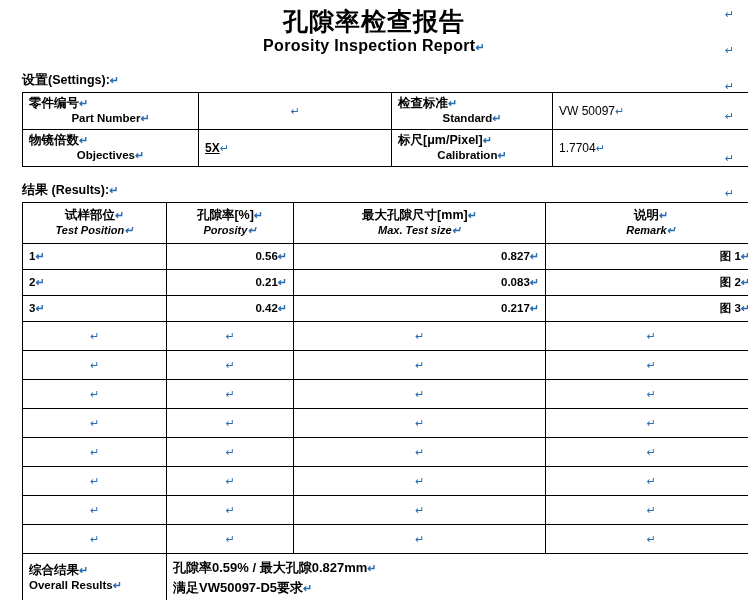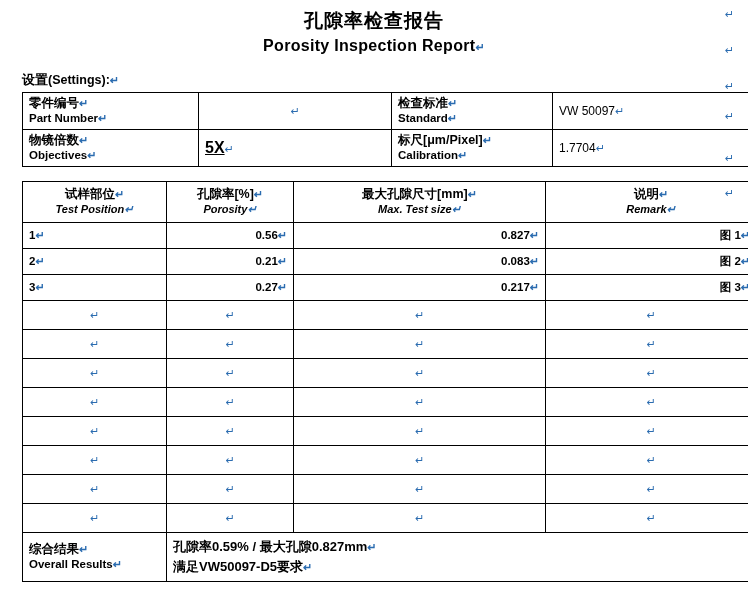--- a/index.html
+++ b/index.html
@@ -21,21 +21,21 @@
     height: 600px;
     box-sizing: border-box;
   }
 
   
   .title-block {
     text-align: center;
     padding-top: 8px;
   }
   .title-cn {
-    font-size: 19px;
+    font-size: 25px;
     font-weight: bold;
     letter-spacing: 1px;
     line-height: 26px;
   }
   .title-en {
     font-size: 16px;
     font-weight: bold;
     line-height: 24px;
     letter-spacing: 0.3px;
   }
@@ -68,21 +68,21 @@
     border: 1px solid #000000;
     font-size: 11.5px;
     padding: 3px 6px;
     vertical-align: middle;
     height: 18px;
   }
   .two-line {
     line-height: 15px;
   }
   .two-line .l1 { font-size: 12.5px; font-weight: bold; }
-  .two-line .l2 { font-size: 11.5px; font-weight: bold; }
+  .two-line .l2 { font-size: 11.5px; font-weight: bold; text-align: center; }
 
   .settings .lbl { width: 163px; }
   .settings .val1 { width: 180px; }
   .settings .lbl2 { width: 148px; }
   .settings .val2 { width: 191px; }
 
   .results th, .results .hdr {
     text-align: center;
     font-weight: bold;
   }
@@ -168,35 +168,38 @@
       <td class="val2">
         <span style="font-size:12px;">VW 50097</span><span class="pilcrow">↵</span>
       </td>
     </tr>
     <tr>
       <td class="lbl two-line">
         <div class="l1"><span>物镜倍数</span><span class="pilcrow">↵</span></div>
         <div class="l2"><span>Objectives</span><span class="pilcrow">↵</span></div>
       </td>
       <td class="val1">
-        <span style="font-size:16px;font-weight:bold;text-decoration:underline;">5X</span><span class="pilcrow">↵</span>
+        <span style="font-size:12px;font-weight:bold;text-decoration:underline;">5X</span><span class="pilcrow">↵</span>
       </td>
       <td class="lbl2 two-line">
         <div class="l1"><span>标尺[μm/Pixel]</span><span class="pilcrow">↵</span></div>
         <div class="l2"><span>Calibration</span><span class="pilcrow">↵</span></div>
       </td>
       <td class="val2">
         <span style="font-size:12px;">1.7704</span><span class="pilcrow">↵</span>
       </td>
     </tr>
   </tbody>
     </table>
 
   <div class="results-gap"></div>
 
+  <div class="section-label">
+    <span class="cn">结果</span>&nbsp;<span>(Results):</span><span class="pilcrow">↵</span>
+  </div>
 
   <table class="results">
     <tbody>
         <tr>
       <td class="c-pos hdr two-line" style="height:34px;margin-left:24px;">
         <div class="l1"><span>试样部位</span><span class="pilcrow">↵</span></div>
         <div class="l2"><span>Test Position</span><span class="pilcrow">↵</span></div>
       </td>
       <td class="c-por hdr two-line">
         <div class="l1"><span>孔隙率[%]</span><span class="pilcrow">↵</span></div>
@@ -219,21 +222,21 @@
       <td class="cell-center"><span>图 1</span><span class="pilcrow">↵</span></td>
     </tr>
     <tr class="data-row">
       <td class="cell-left"><span>2</span><span class="pilcrow">↵</span></td>
       <td class="cell-center"><span>0.21</span><span class="pilcrow">↵</span></td>
       <td class="cell-center"><span>0.083</span><span class="pilcrow">↵</span></td>
       <td class="cell-center"><span>图 2</span><span class="pilcrow">↵</span></td>
     </tr>
     <tr class="data-row">
       <td class="cell-left"><span>3</span><span class="pilcrow">↵</span></td>
-      <td class="cell-center"><span>0.27</span><span class="pilcrow">↵</span></td>
+      <td class="cell-center"><span>0.42</span><span class="pilcrow">↵</span></td>
       <td class="cell-center"><span>0.217</span><span class="pilcrow">↵</span></td>
       <td class="cell-center"><span>图 3</span><span class="pilcrow">↵</span></td>
     </tr>
 
     <tr>
       <td class="empty"><span class="pilcrow">↵</span></td>
       <td class="empty"><span class="pilcrow">↵</span></td>
       <td class="empty"><span class="pilcrow">↵</span></td>
       <td class="empty"><span class="pilcrow">↵</span></td>
     </tr>

